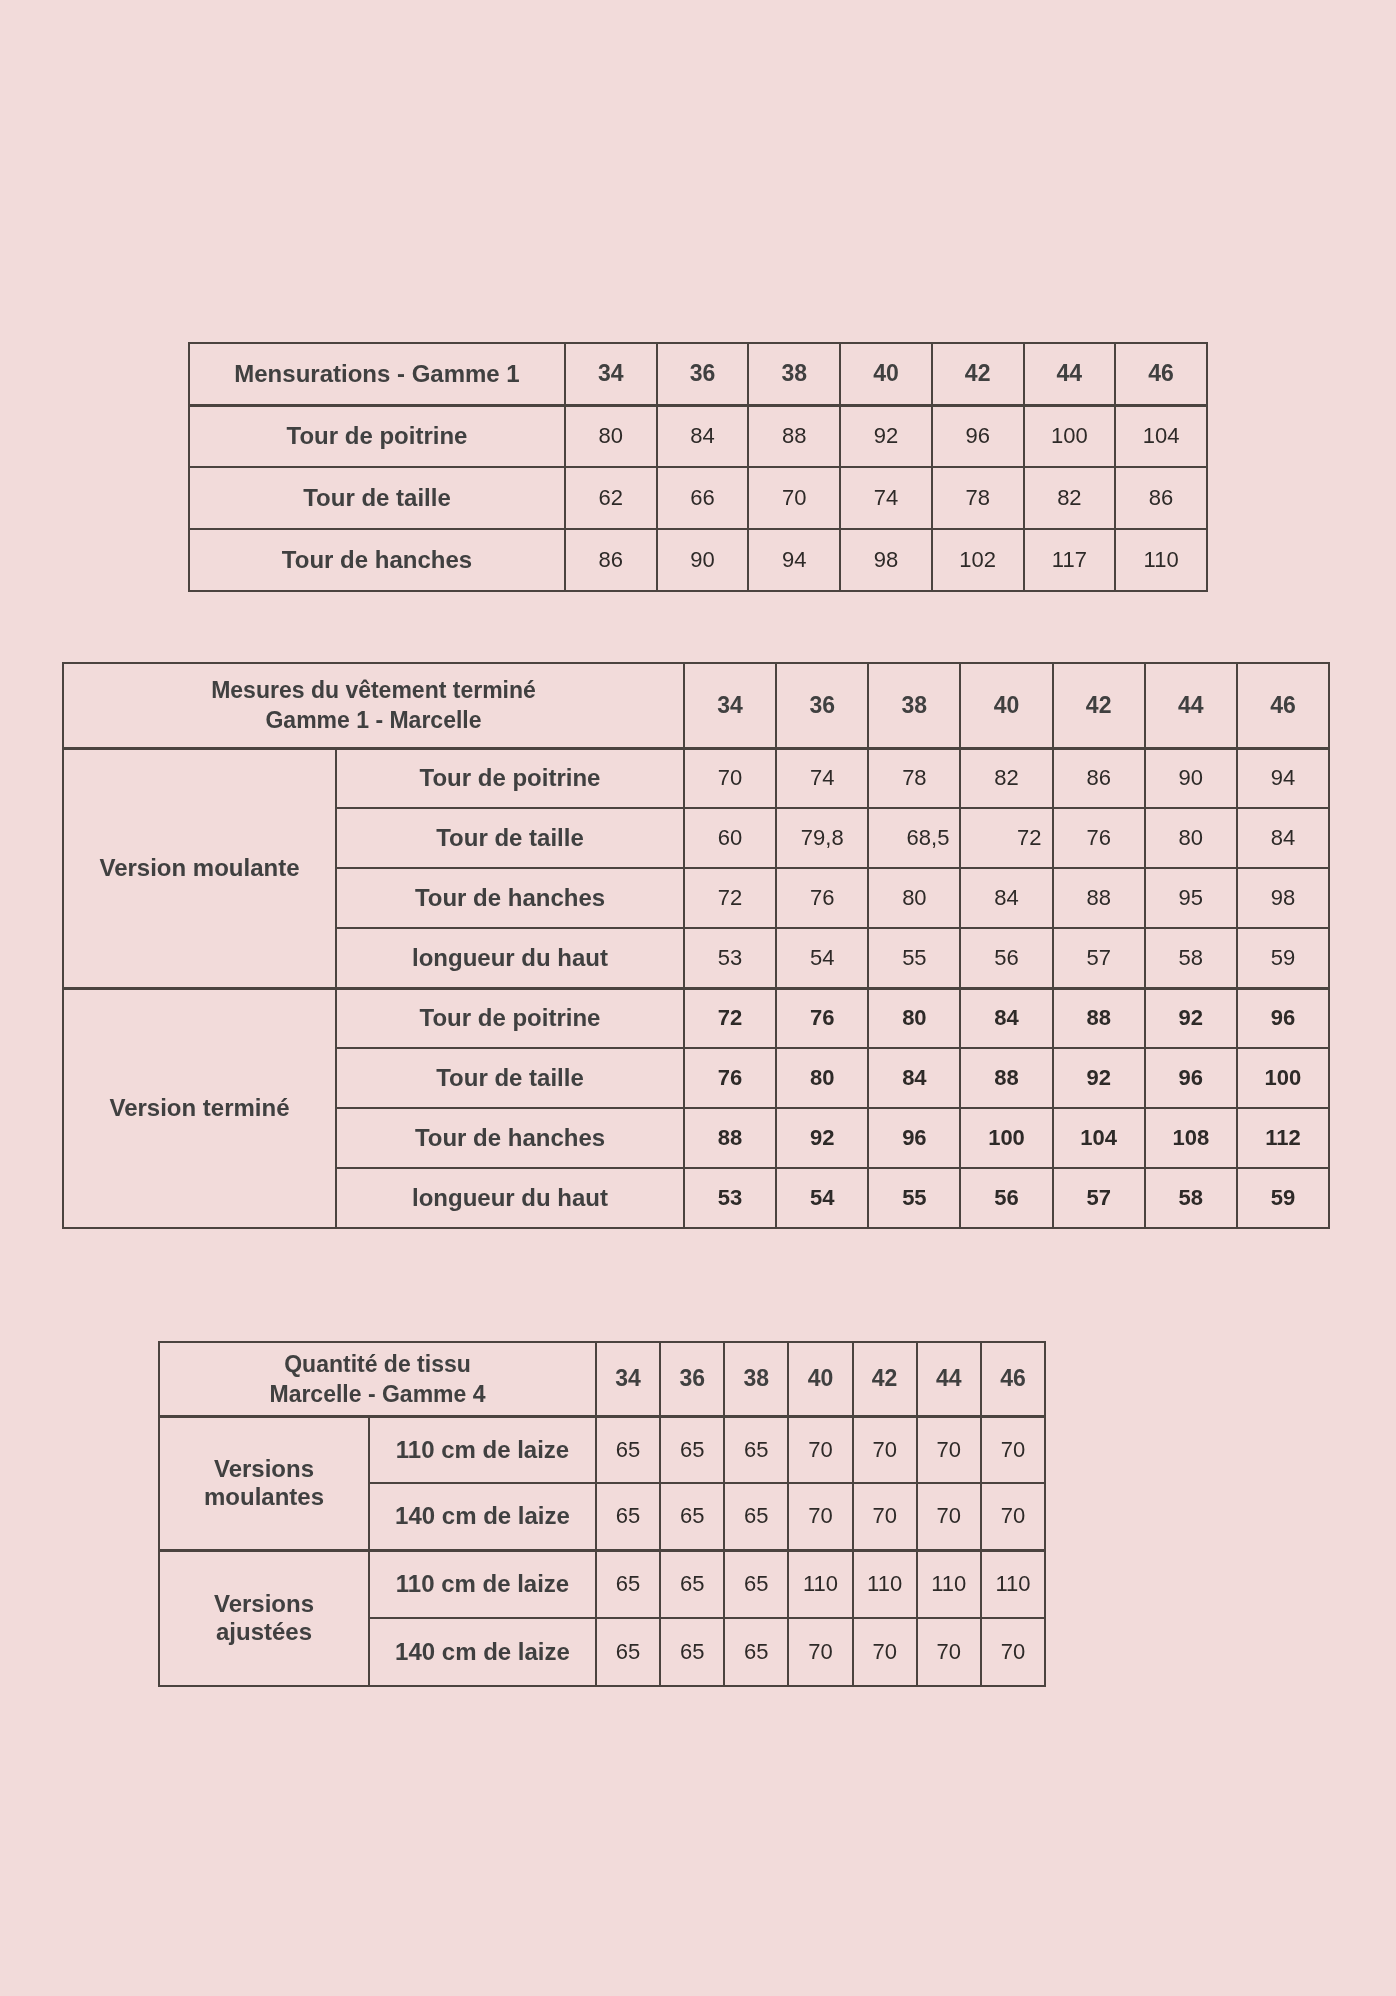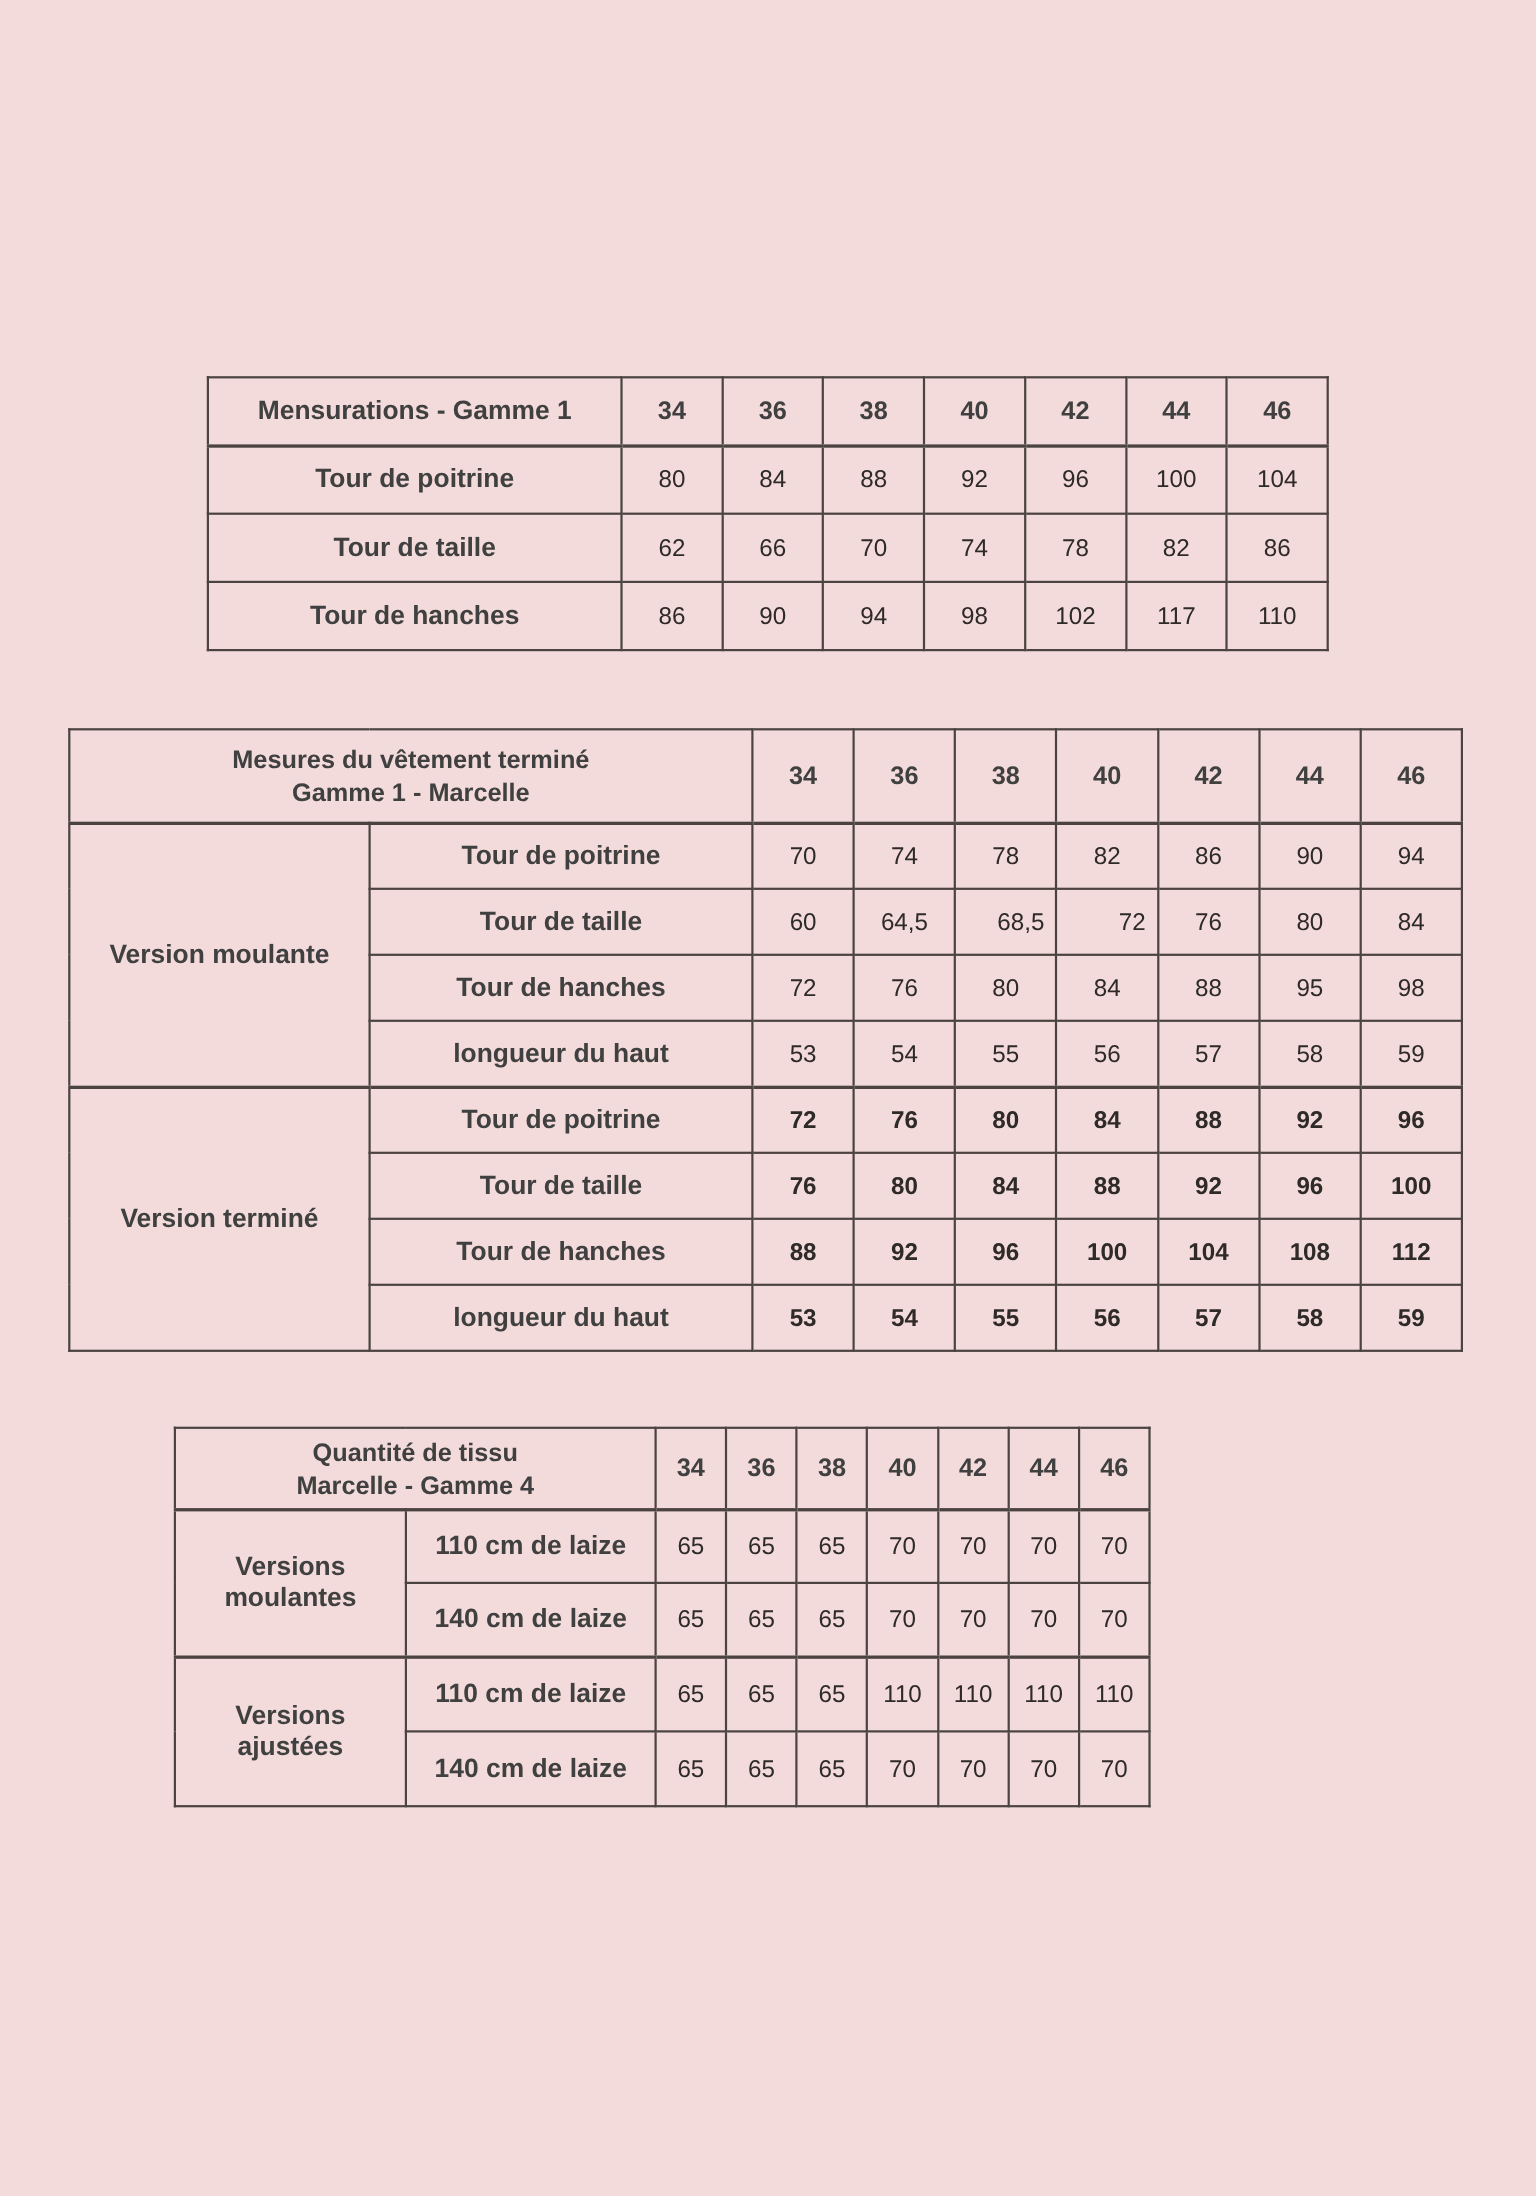--- a/index.html
+++ b/index.html
@@ -32,21 +32,21 @@
   .num{color:#2e2a28;font-size:22px;font-weight:normal;}
   .bnum{color:#2e2a28;font-size:22px;font-weight:bold;}
   .line{display:block;}
   .ra{text-align:right !important;padding-right:10px !important;}
   
   tr.hsep td{border-bottom-width:3px;}
   tr.ssep td{border-top-width:3px;}
   
   .t1{left:188px;top:342px;width:1020px;}
   .t2{left:62px;top:662px;width:1268px;}
-  .t3{left:158px;top:1297px;width:888px;}
+  .t3{left:158px;top:1341px;width:888px;}
   .r62{height:62px;}
   .r85{height:85px;}
   .r60{height:60px;}
   .r74{height:74px;}
   .r67{height:67px;}
   .r68{height:68px;}
 </style>
 </head>
 <body>
 
@@ -141,21 +141,21 @@
         <td class="num">74</td>
         <td class="num">78</td>
         <td class="num">82</td>
         <td class="num">86</td>
         <td class="num">90</td>
         <td class="num">94</td>
       </tr>
       <tr class="r60">
         <td class="red lbl">Tour de taille</td>
         <td class="num">60</td>
-        <td class="num">64,5</td>
+        <td class="num">79,8</td>
         <td class="num ra">68,5</td>
         <td class="num ra">72</td>
         <td class="num">76</td>
         <td class="num">80</td>
         <td class="num">84</td>
       </tr>
       <tr class="r60">
         <td class="red lbl">Tour de hanches</td>
         <td class="num">72</td>
         <td class="num">76</td>

